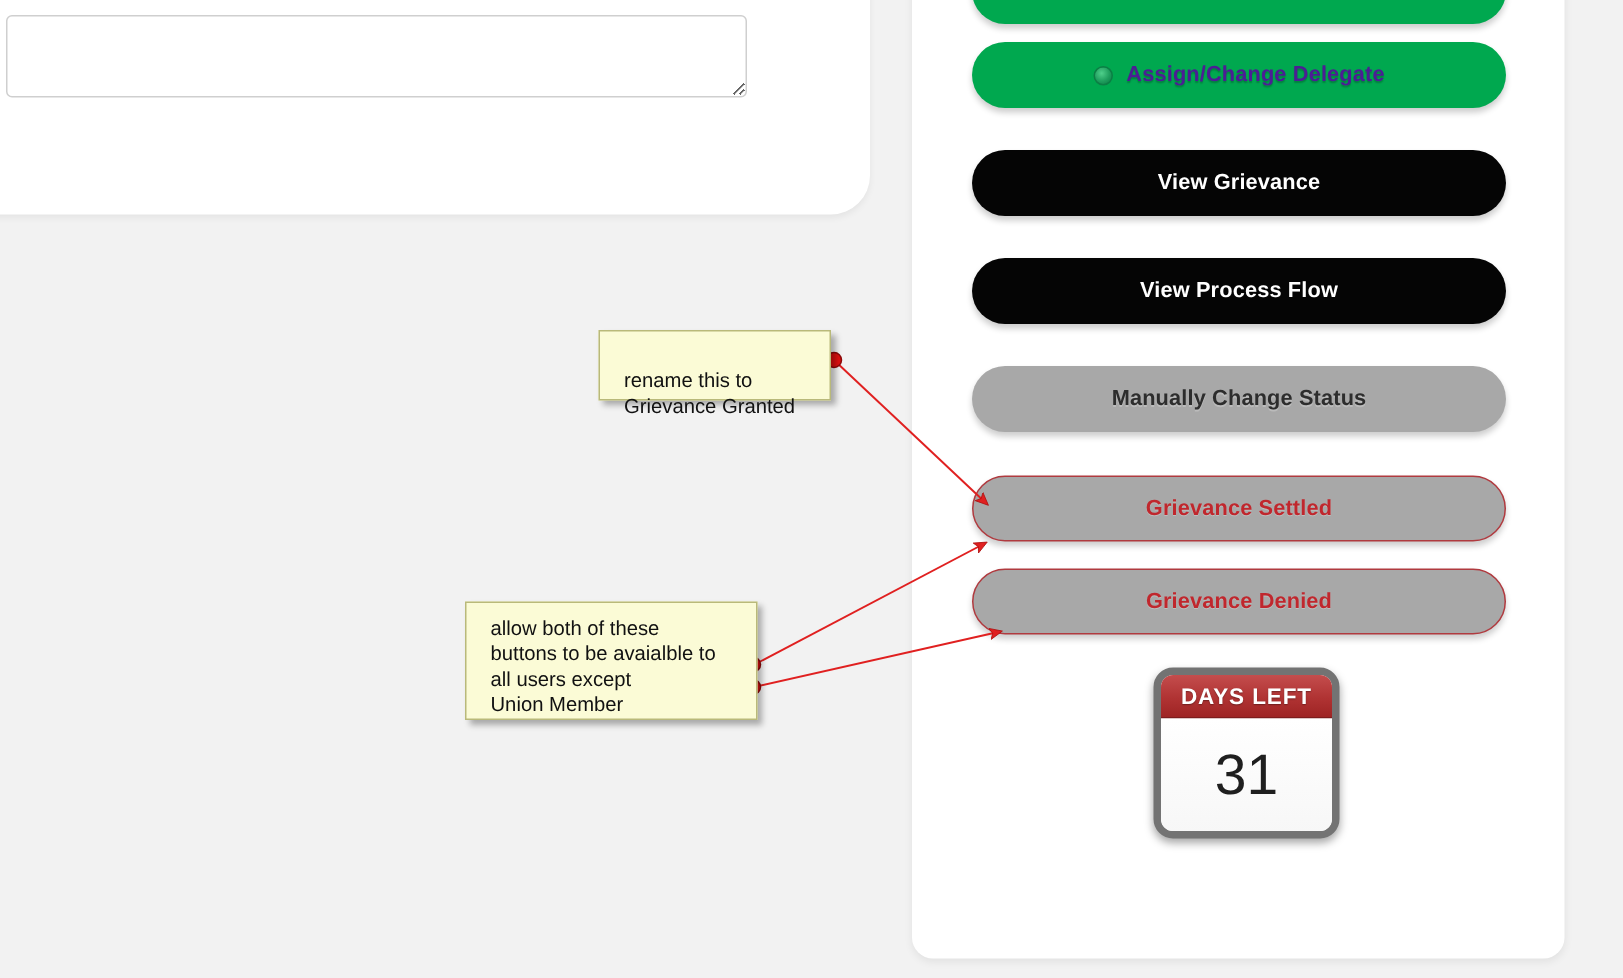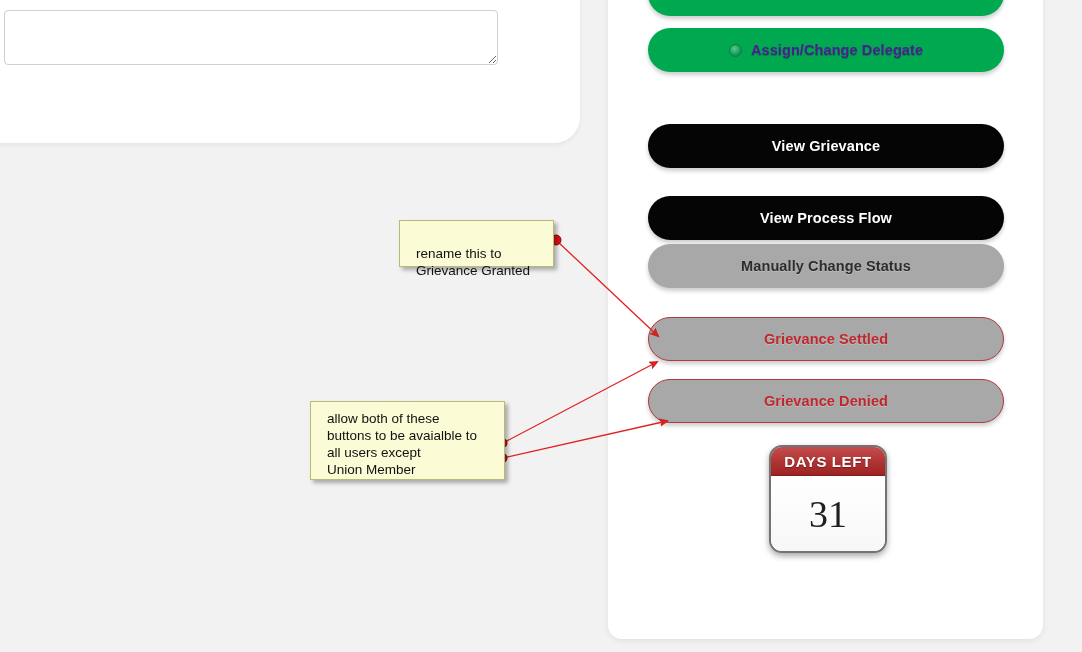--- a/index.html
+++ b/index.html
@@ -84,21 +84,20 @@
 
   .btn-green {
     background: #00a84f;
     color: #4c1d95;
     text-shadow: 0 1px 1px rgba(0,0,0,0.22);
   }
 
   .btn-black {
     background: #050505;
     color: #ffffff;
-    margin-top: 24px;
   }
 
   .btn-gray {
     background: #a8a8a8;
     color: #2d2d2d;
     text-shadow: 0 1px 0 rgba(255,255,255,0.22);
   }
 
   .btn-gray-red {
     background: #a8a8a8;
@@ -122,21 +121,21 @@
   .calendar {
     position: absolute;
     left: 161px;
     top: 485px;
     width: 114px;
     height: 104px;
     border-radius: 13px;
     background: #ffffff;
     box-shadow: 0 3px 6px rgba(0,0,0,0.35);
     overflow: hidden;
-    border: 2px solid #737373;
+    border: 5px solid #737373;
     text-align: center;
   }
   .cal-head {
     height: 28px;
     background: linear-gradient(to bottom, #c44d4d 0%, #b03333 55%, #9e2424 100%);
     color: #ffffff;
     font-size: 15px;
     font-weight: bold;
     letter-spacing: 0.6px;
     display: flex;
@@ -145,21 +144,21 @@
     text-shadow: 0 1px 1px rgba(0,0,0,0.35);
     border-bottom: 1px solid #7d1c1c;
   }
   .cal-body {
     height: 76px;
     display: flex;
     align-items: center;
     justify-content: center;
     font-size: 38px;
     color: #1f1f1f;
-    font-family: Liberation Serif, serif;
+    font-family: Liberation Sans, sans-serif;
     background: linear-gradient(to bottom, #ffffff 0%, #f7f7f7 100%);
   }
 
   
   .note {
     position: absolute;
     background: #fbfbd6;
     border: 1px solid #b9b97a;
     box-shadow: 3px 3px 4px rgba(0,0,0,0.30);
     font-family: "Liberation Sans", sans-serif;

